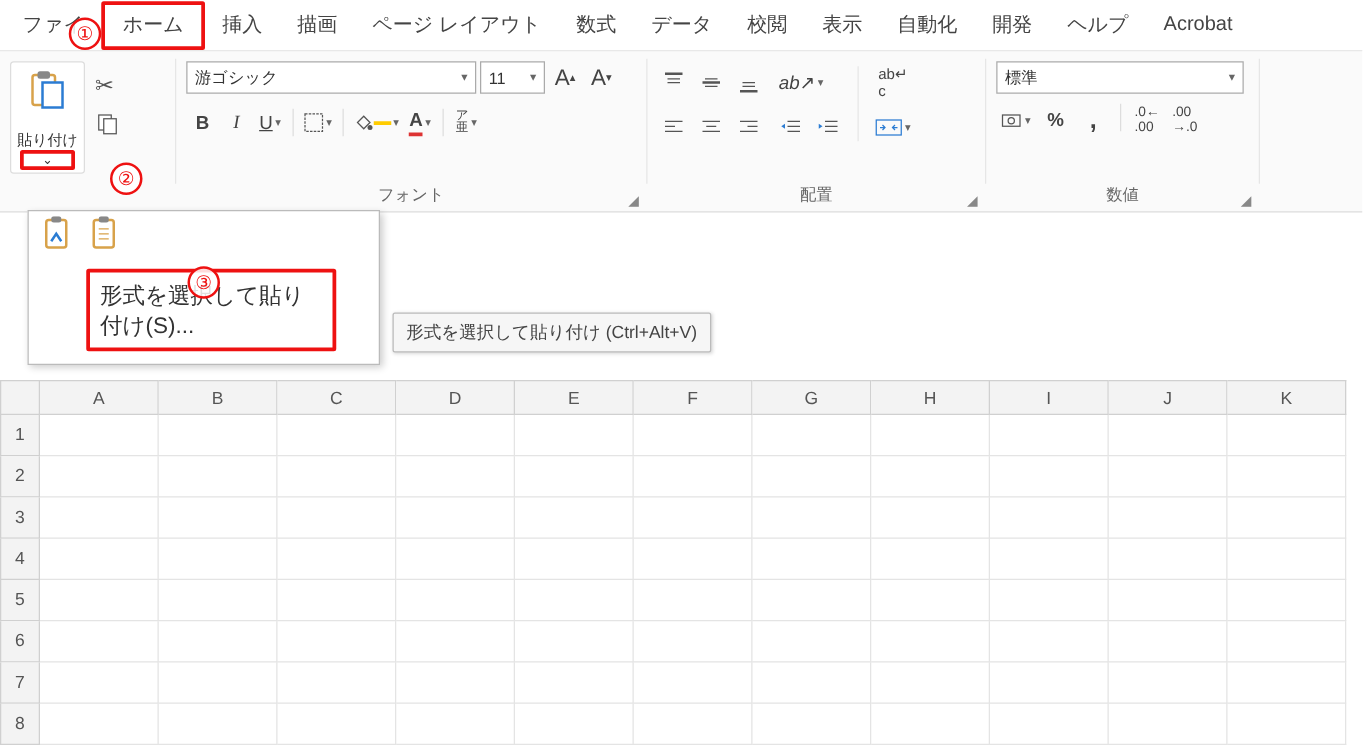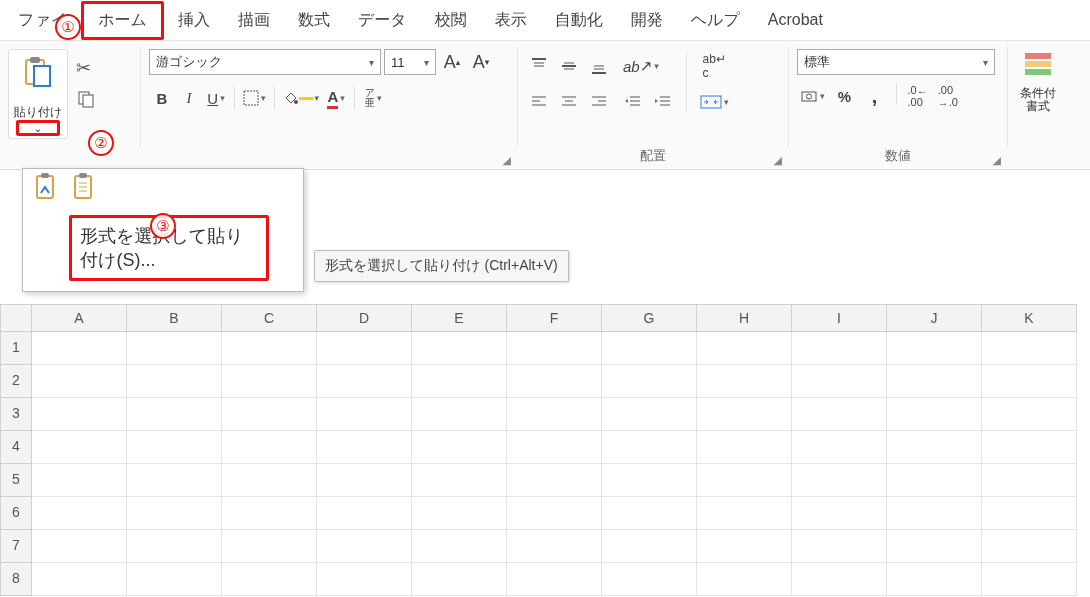--- a/index.html
+++ b/index.html
@@ -71,20 +71,21 @@
 
 <div class="callout" style="left:55px; top:14px;">①</div>
 <div class="callout" style="left:88px; top:130px;">②</div>
 <div class="callout" style="left:150px; top:213px;">③</div>
 
 <div class="tabs">
   <div class="tab">ファイ</div>
   <div class="tab active">ホーム</div>
   <div class="tab">挿入</div>
   <div class="tab">描画</div>
+  <div class="tab">ページ レイアウト</div>
   <div class="tab">数式</div>
   <div class="tab">データ</div>
   <div class="tab">校閲</div>
   <div class="tab">表示</div>
   <div class="tab">自動化</div>
   <div class="tab">開発</div>
   <div class="tab">ヘルプ</div>
   <div class="tab">Acrobat</div>
 </div>
 
@@ -156,20 +157,21 @@
             <span class="chev">▾</span>
           </div>
         <div style="width:1px;height:22px;background:#ddd;margin:0 4px;"></div>
         <div class="btn" style="font-size:10px; line-height:1;">
             <span style="white-space:pre;">ア
 亜</span>
             <span class="chev">▾</span>
           </div>
       </div>
     </div>
+    <div class="group-label">フォント</div>
     <div class="launcher">◢</div>
   </div>
   <div class="group-sep"></div>
 
   <div class="group" style="width:270px;">
     <div class="group-body">
       <div class="align-grid">
         <div class="align-row">
           <div class="btn">
               <svg width="18" height="18" viewBox="0 0 18 18">
@@ -279,32 +281,20 @@
         <div style="width:1px;height:22px;background:#ddd;margin:0 4px;"></div>
         <div class="btn" style="font-size:11px;">.0←<br>.00</div>
         <div class="btn" style="font-size:11px;">.00<br>→.0</div>
       </div>
     </div>
     <div class="group-label">数値</div>
     <div class="launcher">◢</div>
   </div>
   <div class="group-sep"></div>
 
-  <div class="group" style="width:60px;">
-    <div class="group-body" style="flex-direction:column; align-items:center;">
-      <svg width="30" height="30" viewBox="0 0 30 30">
-          <rect x="2" y="4" width="26" height="6" fill="#e77"></rect>
-          <rect x="2" y="12" width="26" height="6" fill="#ec7"></rect>
-          <rect x="2" y="20" width="26" height="6" fill="#7c7"></rect>
-        </svg>
-      <div style="font-size:12px; text-align:center; line-height:1.1;">
-        <span>条件付</span><br><span>書式</span>
-      </div>
-    </div>
-  </div>
 
 </div>
 
 <div class="popup">
   <div class="popup-icons">
     <svg class="pop-icon" viewBox="0 0 24 28">
         <rect x="2" y="3" width="16" height="22" rx="2" fill="#fff" stroke="#d8a24a" stroke-width="2"></rect>
         <rect x="6" y="0" width="8" height="5" rx="2" fill="#888"></rect>
         <path d="M6 20 L10 14 L14 20" stroke="#2b7cd3" fill="none" stroke-width="2"></path>
       </svg>

